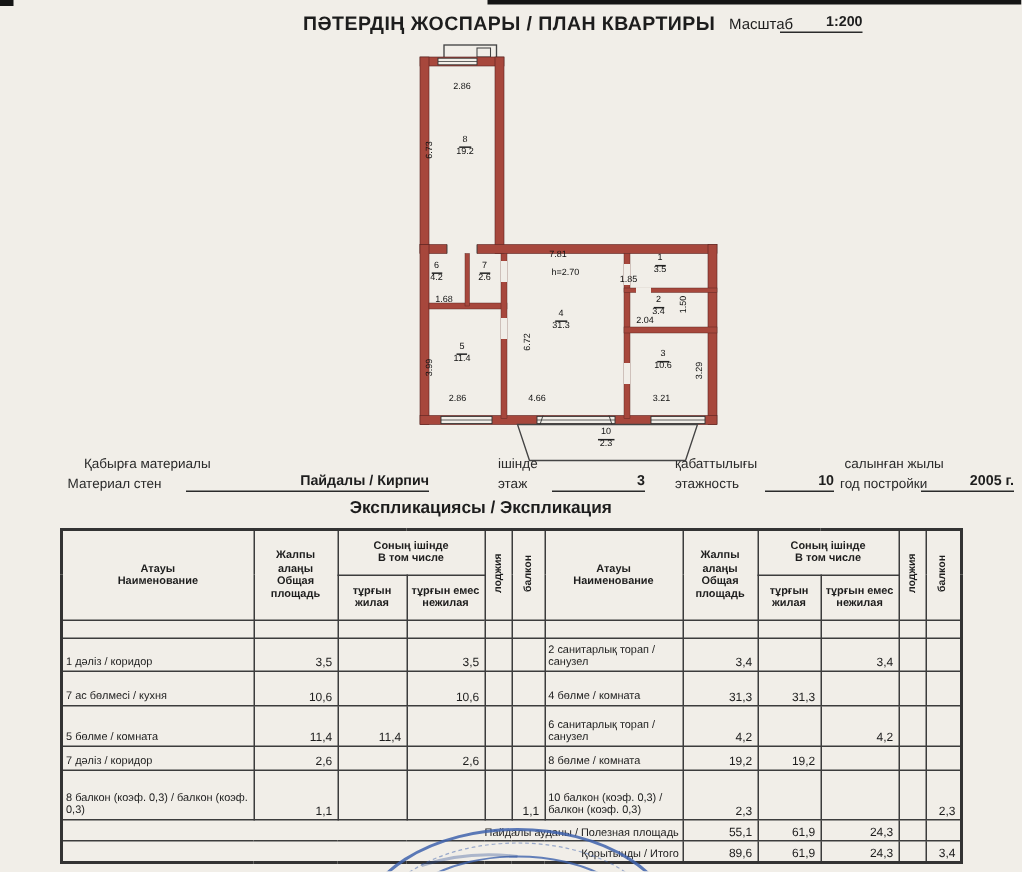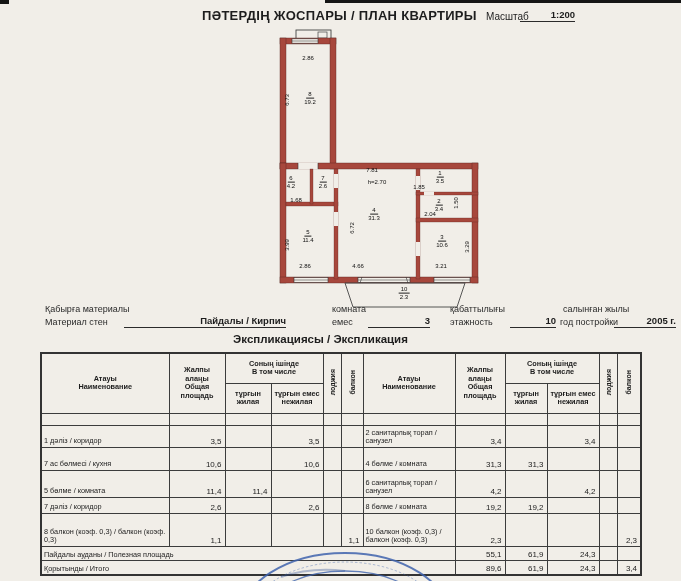--- a/index.html
+++ b/index.html
@@ -23,21 +23,21 @@
   .frac{position:absolute;transform:translate(-50%,-50%);display:flex;flex-direction:column;align-items:center;font-size:6px;line-height:1.15;color:#111}
   .frac .num{border-bottom:.7px solid #222;padding:0 2px}
   
   .expl{position:absolute;left:40px;top:352px;width:600px;border-collapse:collapse;table-layout:fixed;border:2px solid #333}
   .expl td,.expl th{border:1px solid #3c3c3c;padding:1px 2px;overflow:hidden;font-weight:normal}
   .expl th{font-size:7.3px;font-weight:bold;text-align:center;vertical-align:middle;line-height:1.15}
   .expl td{font-size:7.3px;vertical-align:bottom}
   .expl td.val{font-size:8px;text-align:right;padding-right:3px}
   .expl td.name{text-align:left;line-height:1.15}
   .v{writing-mode:vertical-rl;transform:rotate(180deg);margin:0 auto;line-height:1;font-size:7px;font-weight:bold}
-  .tot-label{text-align:left;font-weight:bold;font-size:8px;vertical-align:middle}
+  .tot-label{text-align:right;font-weight:bold;font-size:8px;vertical-align:middle}
   .tot-val{font-weight:bold}
   
   .stamp{position:absolute;left:233px;top:543px;width:225px;height:38px;overflow:hidden}
 </style>
 </head>
 <body>
 
 <div class="scan-strip" style="left:325px;top:0;width:356px;height:3px"></div>
 <div class="scan-strip" style="left:0;top:0;width:9px;height:4px"></div>
 
@@ -137,26 +137,26 @@
 <span class="plbl" style="left:430px;top:214px">2.04</span>
 <span class="plbl rot" style="left:456px;top:203px">1.50</span>
 <span class="plbl rot" style="left:352px;top:228px">6.72</span>
 <span class="plbl" style="left:358px;top:266px">4.66</span>
 <span class="plbl" style="left:296px;top:200px">1.68</span>
 <span class="plbl rot" style="left:287px;top:245px">3.99</span>
 <span class="plbl" style="left:305px;top:266px">2.86</span>
 <span class="plbl" style="left:441px;top:266px">3.21</span>
 <span class="plbl rot" style="left:467px;top:247px">3.29</span>
 
-<span class="il" style="left:45px;top:304px">Қабырға материалы</span>
+<span class="il" style="left:56px;top:304px">Қабырға материалы</span>
 <span class="il" style="left:45px;top:317px">Материал стен</span>
 <div class="fill" style="left:124px;top:315px;width:162px">Пайдалы / Кирпич</div>
 
-<span class="il" style="left:332px;top:304px">комната</span>
-<span class="il" style="left:332px;top:317px">емес</span>
+<span class="il" style="left:332px;top:304px">ішінде</span>
+<span class="il" style="left:332px;top:317px">этаж</span>
 <div class="fill" style="left:368px;top:315px;width:62px">3</div>
 
 <span class="il" style="left:450px;top:304px">қабаттылығы</span>
 <span class="il" style="left:450px;top:317px">этажность</span>
 <div class="fill" style="left:510px;top:315px;width:46px">10</div>
 
 <span class="il" style="left:563px;top:304px">салынған жылы</span>
 <span class="il" style="left:560px;top:317px">год постройки</span>
 <div class="fill" style="left:614px;top:315px;width:62px">2005 г.</div>
 

